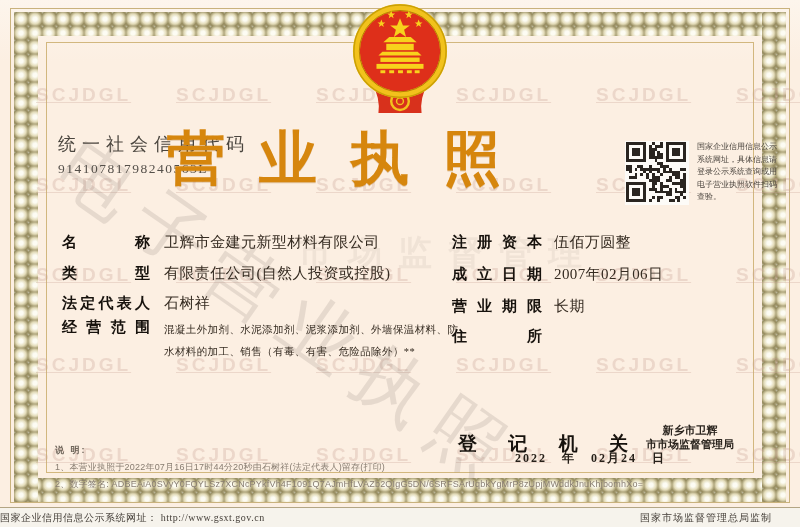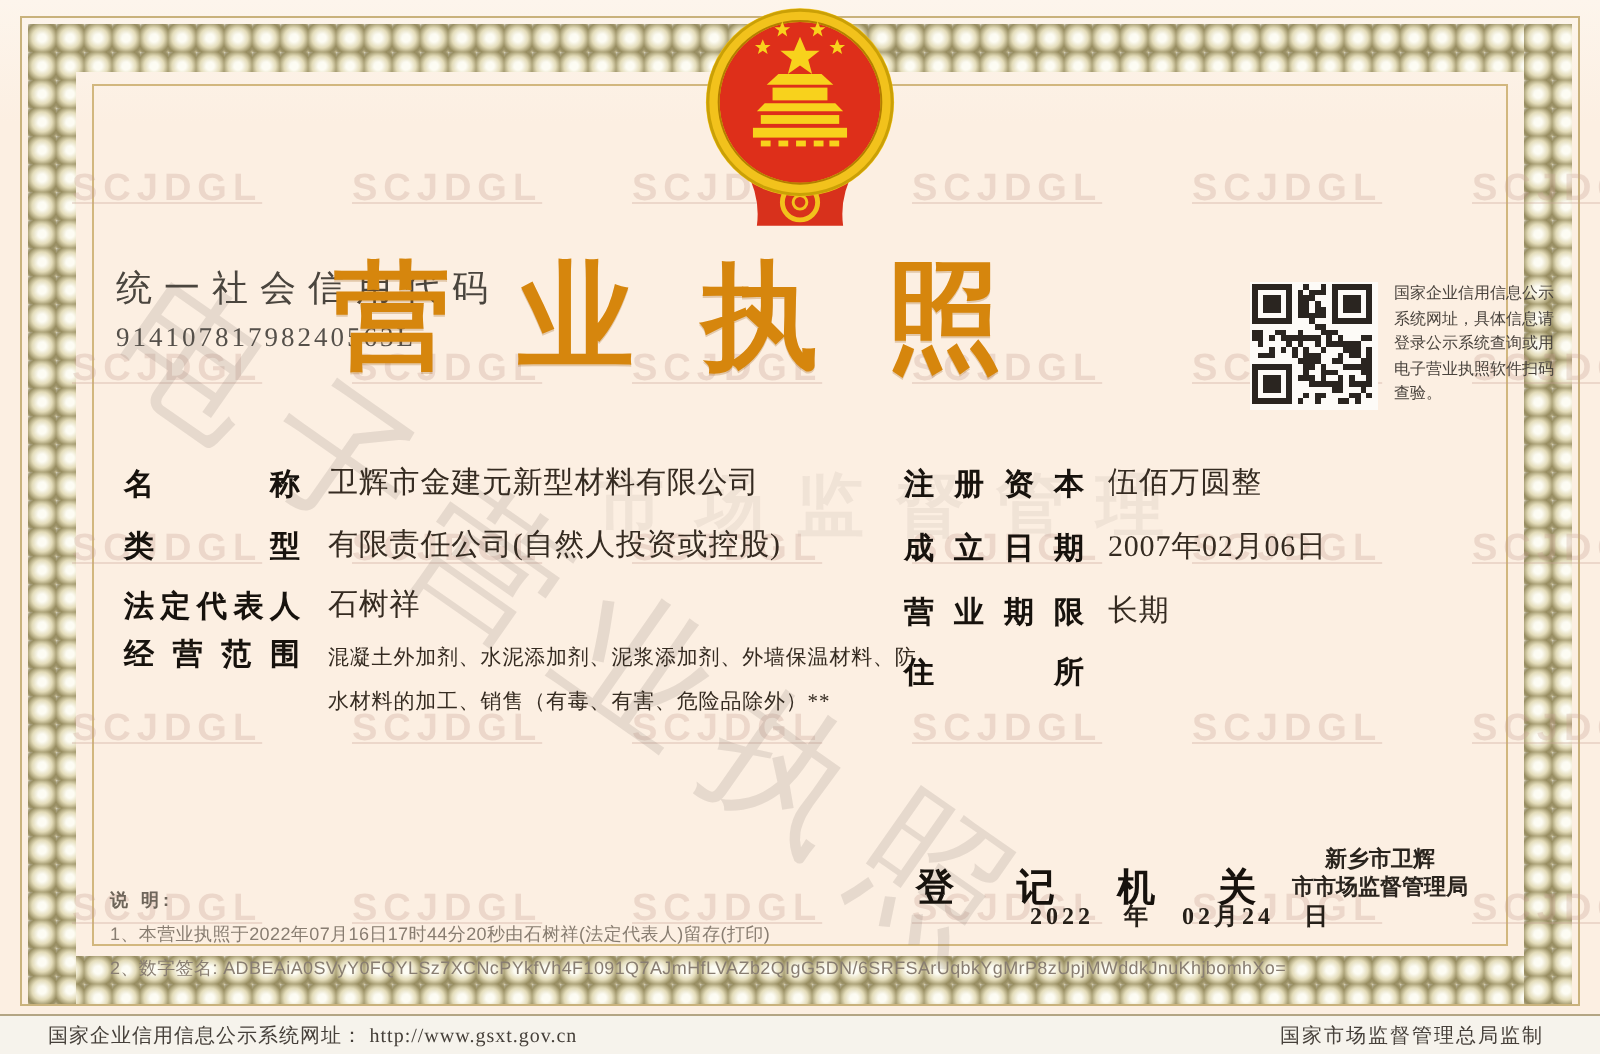--- a/index.html
+++ b/index.html
@@ -99,21 +99,21 @@
   #notes{position:absolute;left:55px;top:444px;z-index:2;color:#887d71;}
   #notes .nh{font-size:9px;font-weight:bold;letter-spacing:2px;color:#6e655a;}
   #notes .nl{font-size:9px;margin-top:4px;white-space:nowrap;letter-spacing:.2px;}
   
   #footer{
     position:absolute;left:0;top:507px;width:800px;height:20px;
     background:#f6f3ec;border-top:1px solid #b3a584;
     display:flex;justify-content:space-between;align-items:center;
     font-size:10px;color:#46403a;
   }
-  #footer .fl{padding-left:24px;letter-spacing:.5px;}
+  #footer .fl{padding-left:0;letter-spacing:.5px;}
   #footer .fr{padding-right:28px;letter-spacing:1px;}
   #footer .url{font-family:"Liberation Serif","DejaVu Serif",serif;letter-spacing:.5px;}
 </style>
 </head>
 <body>
 
 <div id="certificate">
 
   <div id="wm-tiles">
       <span style="left: 36px; top: 84px;">SCJDGL</span>

